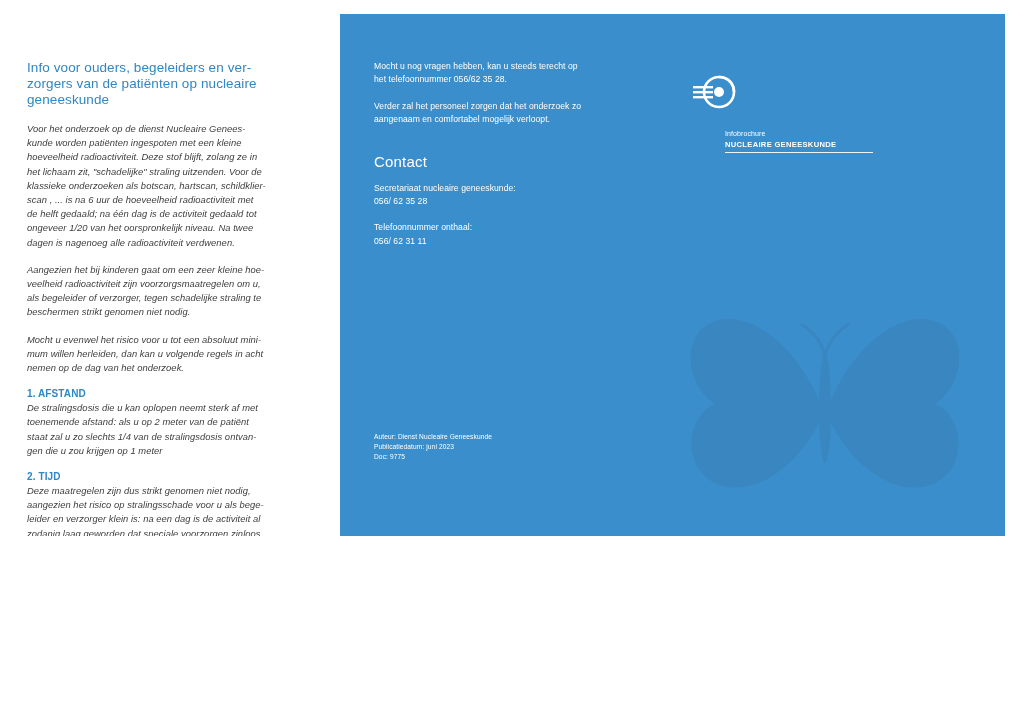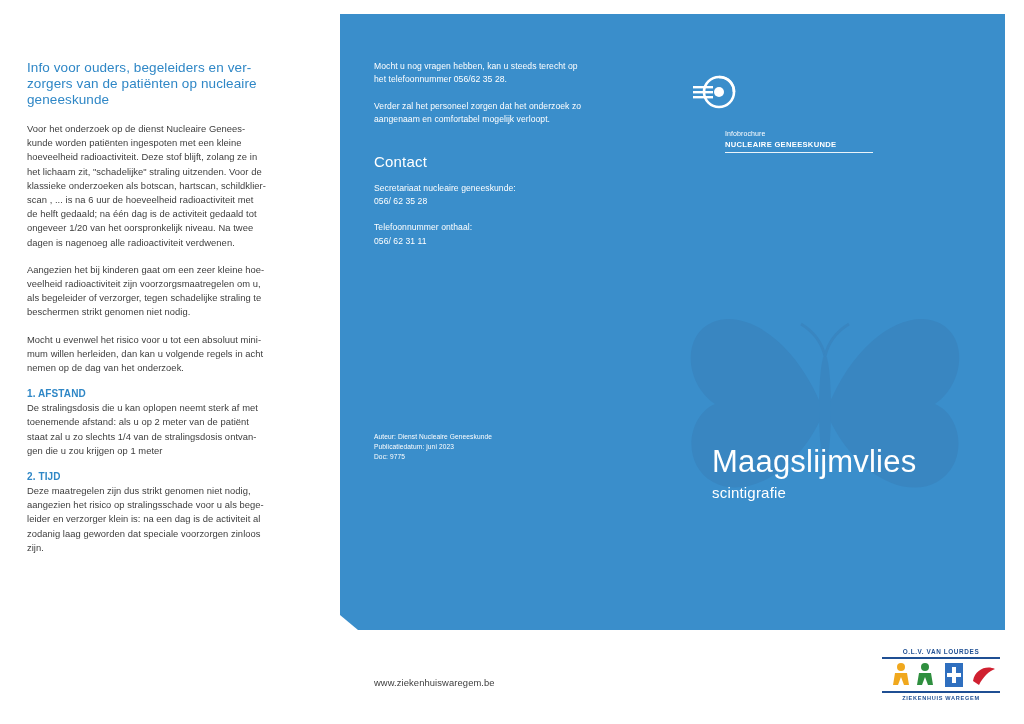--- a/index.html
+++ b/index.html
@@ -4,21 +4,21 @@
 <style>
   * { box-sizing: border-box; }
   html, body {
     margin: 0; padding: 0;
     width: 1024px; height: 724px;
     background: #ffffff;
     font-family: "Liberation Sans", sans-serif;
   }
   .page {
     position: relative;
-    width: 1024px; height: 724px;
+    width: 1024px; height: 536px;
     background: #ffffff;
     overflow: hidden;
   }
 
   
   .left-panel {
     position: absolute;
     left: 27px; top: 12px;
     width: 285px; height: 620px;
   }
@@ -29,20 +29,21 @@
     font-weight: 400;
     margin: 48px 0 14px 0;
     letter-spacing: 0.1px;
   }
   .left-body p {
     color: #3d3d3d;
     font-size: 9.4px;
     line-height: 14.2px;
     margin: 0 0 13px 0;
     letter-spacing: 0.05px;
+    font-style: italic;
   }
   .sect-head {
     color: #2f87c6;
     font-size: 10px;
     font-weight: bold;
     margin: 0 0 2px 0;
     letter-spacing: 0.1px;
   }
 
   
@@ -258,24 +259,20 @@
         <rect x="4" y="17" width="20" height="2.4" fill="#ffffff"></rect>
         <rect x="4" y="22" width="20" height="2.4" fill="#ffffff"></rect>
       </svg>
       <div class="infobrochure">
         <div>Infobrochure</div>
         <div class="strong">NUCLEAIRE GENEESKUNDE</div>
         <div class="rule"></div>
       </div>
     </div>
 
-    <div class="big-title">
-      <div class="t1">Maagslijmvlies</div>
-      <div class="t2">scintigrafie</div>
-    </div>
   </div>
   <div class="blue-corner"></div>
 
   <div class="footer-url">www.ziekenhuiswaregem.be</div>
 
   <div class="hospital-logo">
     <div class="hl-top">O.L.V. VAN LOURDES</div>
     <div class="hl-bar"></div>
     <div class="hl-figs">
       <svg width="116" height="28" viewBox="0 0 116 28">

